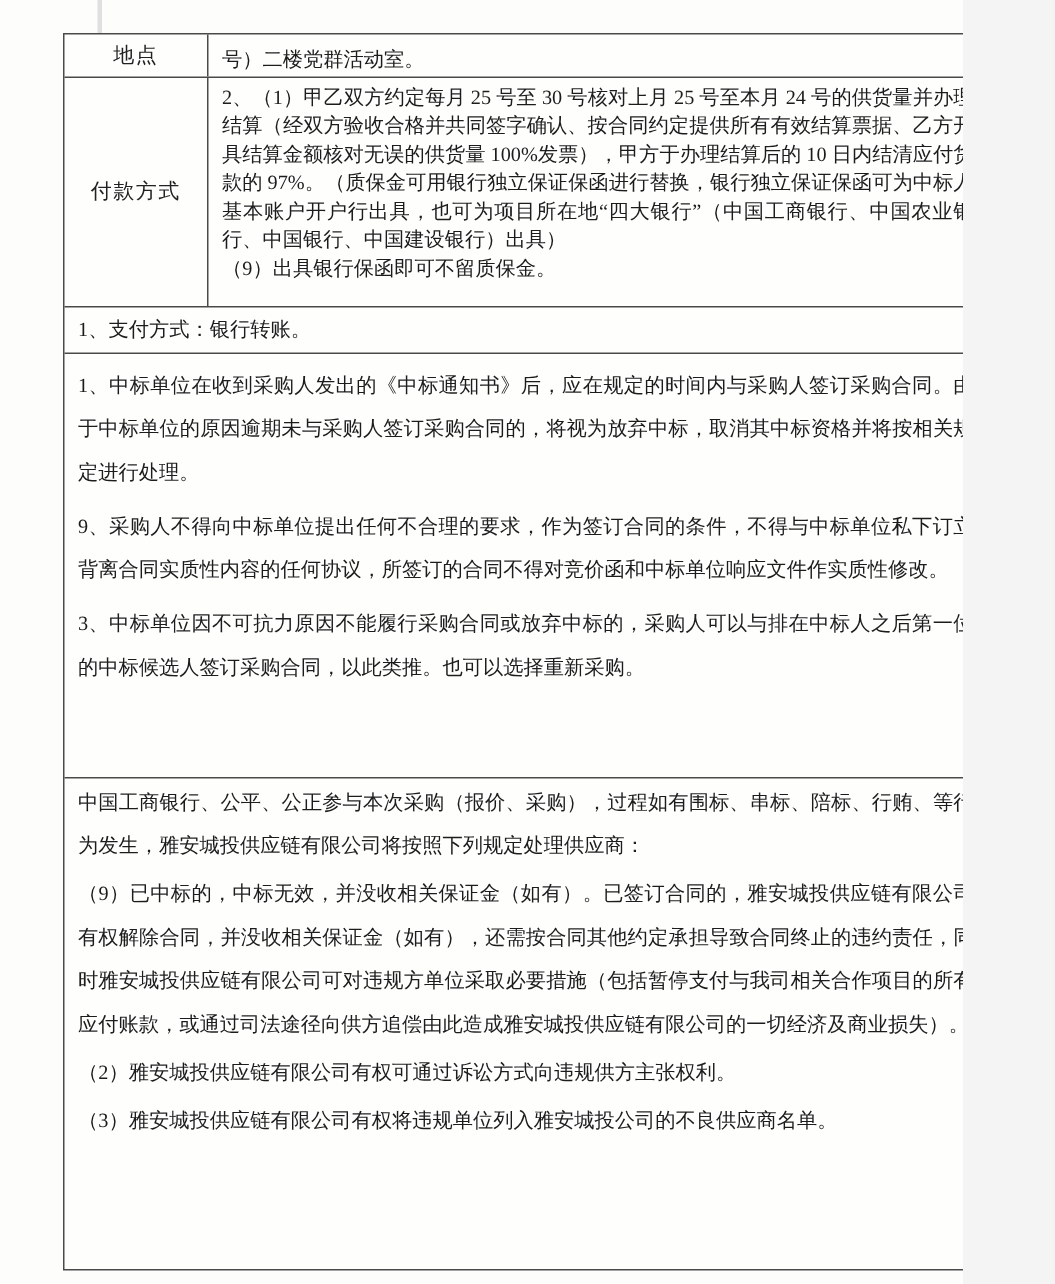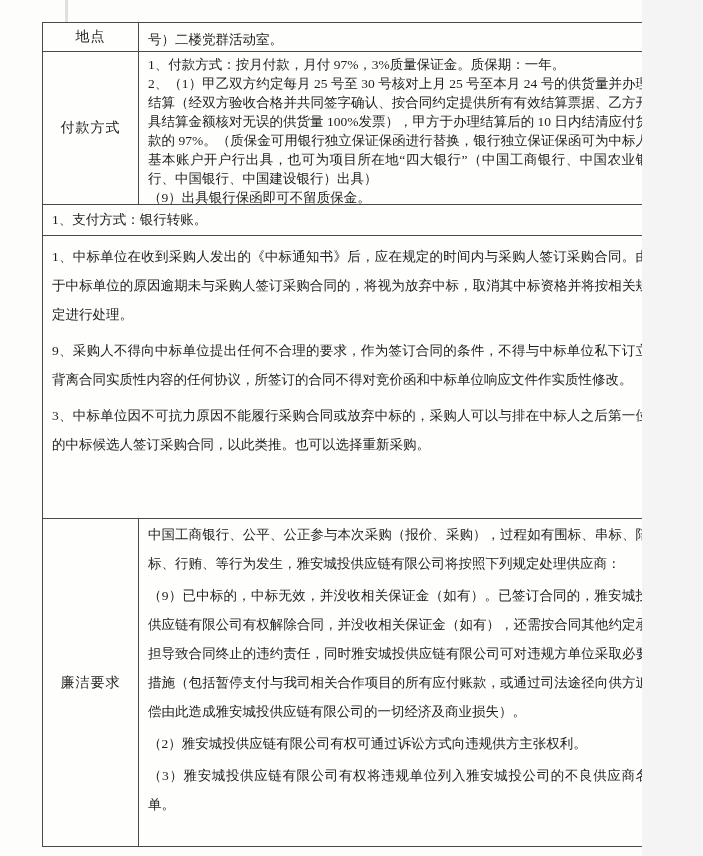--- a/index.html
+++ b/index.html
@@ -99,42 +99,40 @@
     <div class="trow row-location">
       <div class="cell cell-label">地点</div>
       <div class="cell cell-content">
           <p>号）二楼党群活动室。</p>
         </div>
     </div>
 
     <div class="trow row-payterms">
       <div class="cell cell-label">付款方式</div>
       <div class="cell cell-content">
-          <p>1、付款方式：按月付款，月付 97%，3%质量保证金。质保期：一年。</p>
           <p>2、（1）甲乙双方约定每月 25 号至 30 号核对上月 25 号至本月 24 号的供货量并办理结算（经双方验收合格并共同签字确认、按合同约定提供所有有效结算票据、乙方开具结算金额核对无误的供货量 100%发票），甲方于办理结算后的 10 日内结清应付货款的 97%。（质保金可用银行独立保证保函进行替换，银行独立保证保函可为中标人基本账户开户行出具，也可为项目所在地“四大银行”（中国工商银行、中国农业银行、中国银行、中国建设银行）出具）</p>
           <p>（9）出具银行保函即可不留质保金。</p>
         </div>
     </div>
 
     <div class="trow row-paymethod">
       <div class="cell cell-content">
           <p>1、支付方式：银行转账。</p>
         </div>
     </div>
 
     <div class="trow row-contract">
       <div class="cell cell-content">
           <p>1、中标单位在收到采购人发出的《中标通知书》后，应在规定的时间内与采购人签订采购合同。由于中标单位的原因逾期未与采购人签订采购合同的，将视为放弃中标，取消其中标资格并将按相关规定进行处理。</p>
           <p>9、采购人不得向中标单位提出任何不合理的要求，作为签订合同的条件，不得与中标单位私下订立背离合同实质性内容的任何协议，所签订的合同不得对竞价函和中标单位响应文件作实质性修改。</p>
           <p>3、中标单位因不可抗力原因不能履行采购合同或放弃中标的，采购人可以与排在中标人之后第一位的中标候选人签订采购合同，以此类推。也可以选择重新采购。</p>
         </div>
     </div>
 
     <div class="trow row-integrity">
-      <div class="cell cell-label">廉洁要求</div>
       <div class="cell cell-content">
           <p>中国工商银行、公平、公正参与本次采购（报价、采购），过程如有围标、串标、陪标、行贿、等行为发生，雅安城投供应链有限公司将按照下列规定处理供应商：</p>
           <p>（9）已中标的，中标无效，并没收相关保证金（如有）。已签订合同的，雅安城投供应链有限公司有权解除合同，并没收相关保证金（如有），还需按合同其他约定承担导致合同终止的违约责任，同时雅安城投供应链有限公司可对违规方单位采取必要措施（包括暂停支付与我司相关合作项目的所有应付账款，或通过司法途径向供方追偿由此造成雅安城投供应链有限公司的一切经济及商业损失）。</p>
           <p>（2）雅安城投供应链有限公司有权可通过诉讼方式向违规供方主张权利。</p>
           <p>（3）雅安城投供应链有限公司有权将违规单位列入雅安城投公司的不良供应商名单。</p>
         </div>
     </div>
 
   </div>
 </div>

